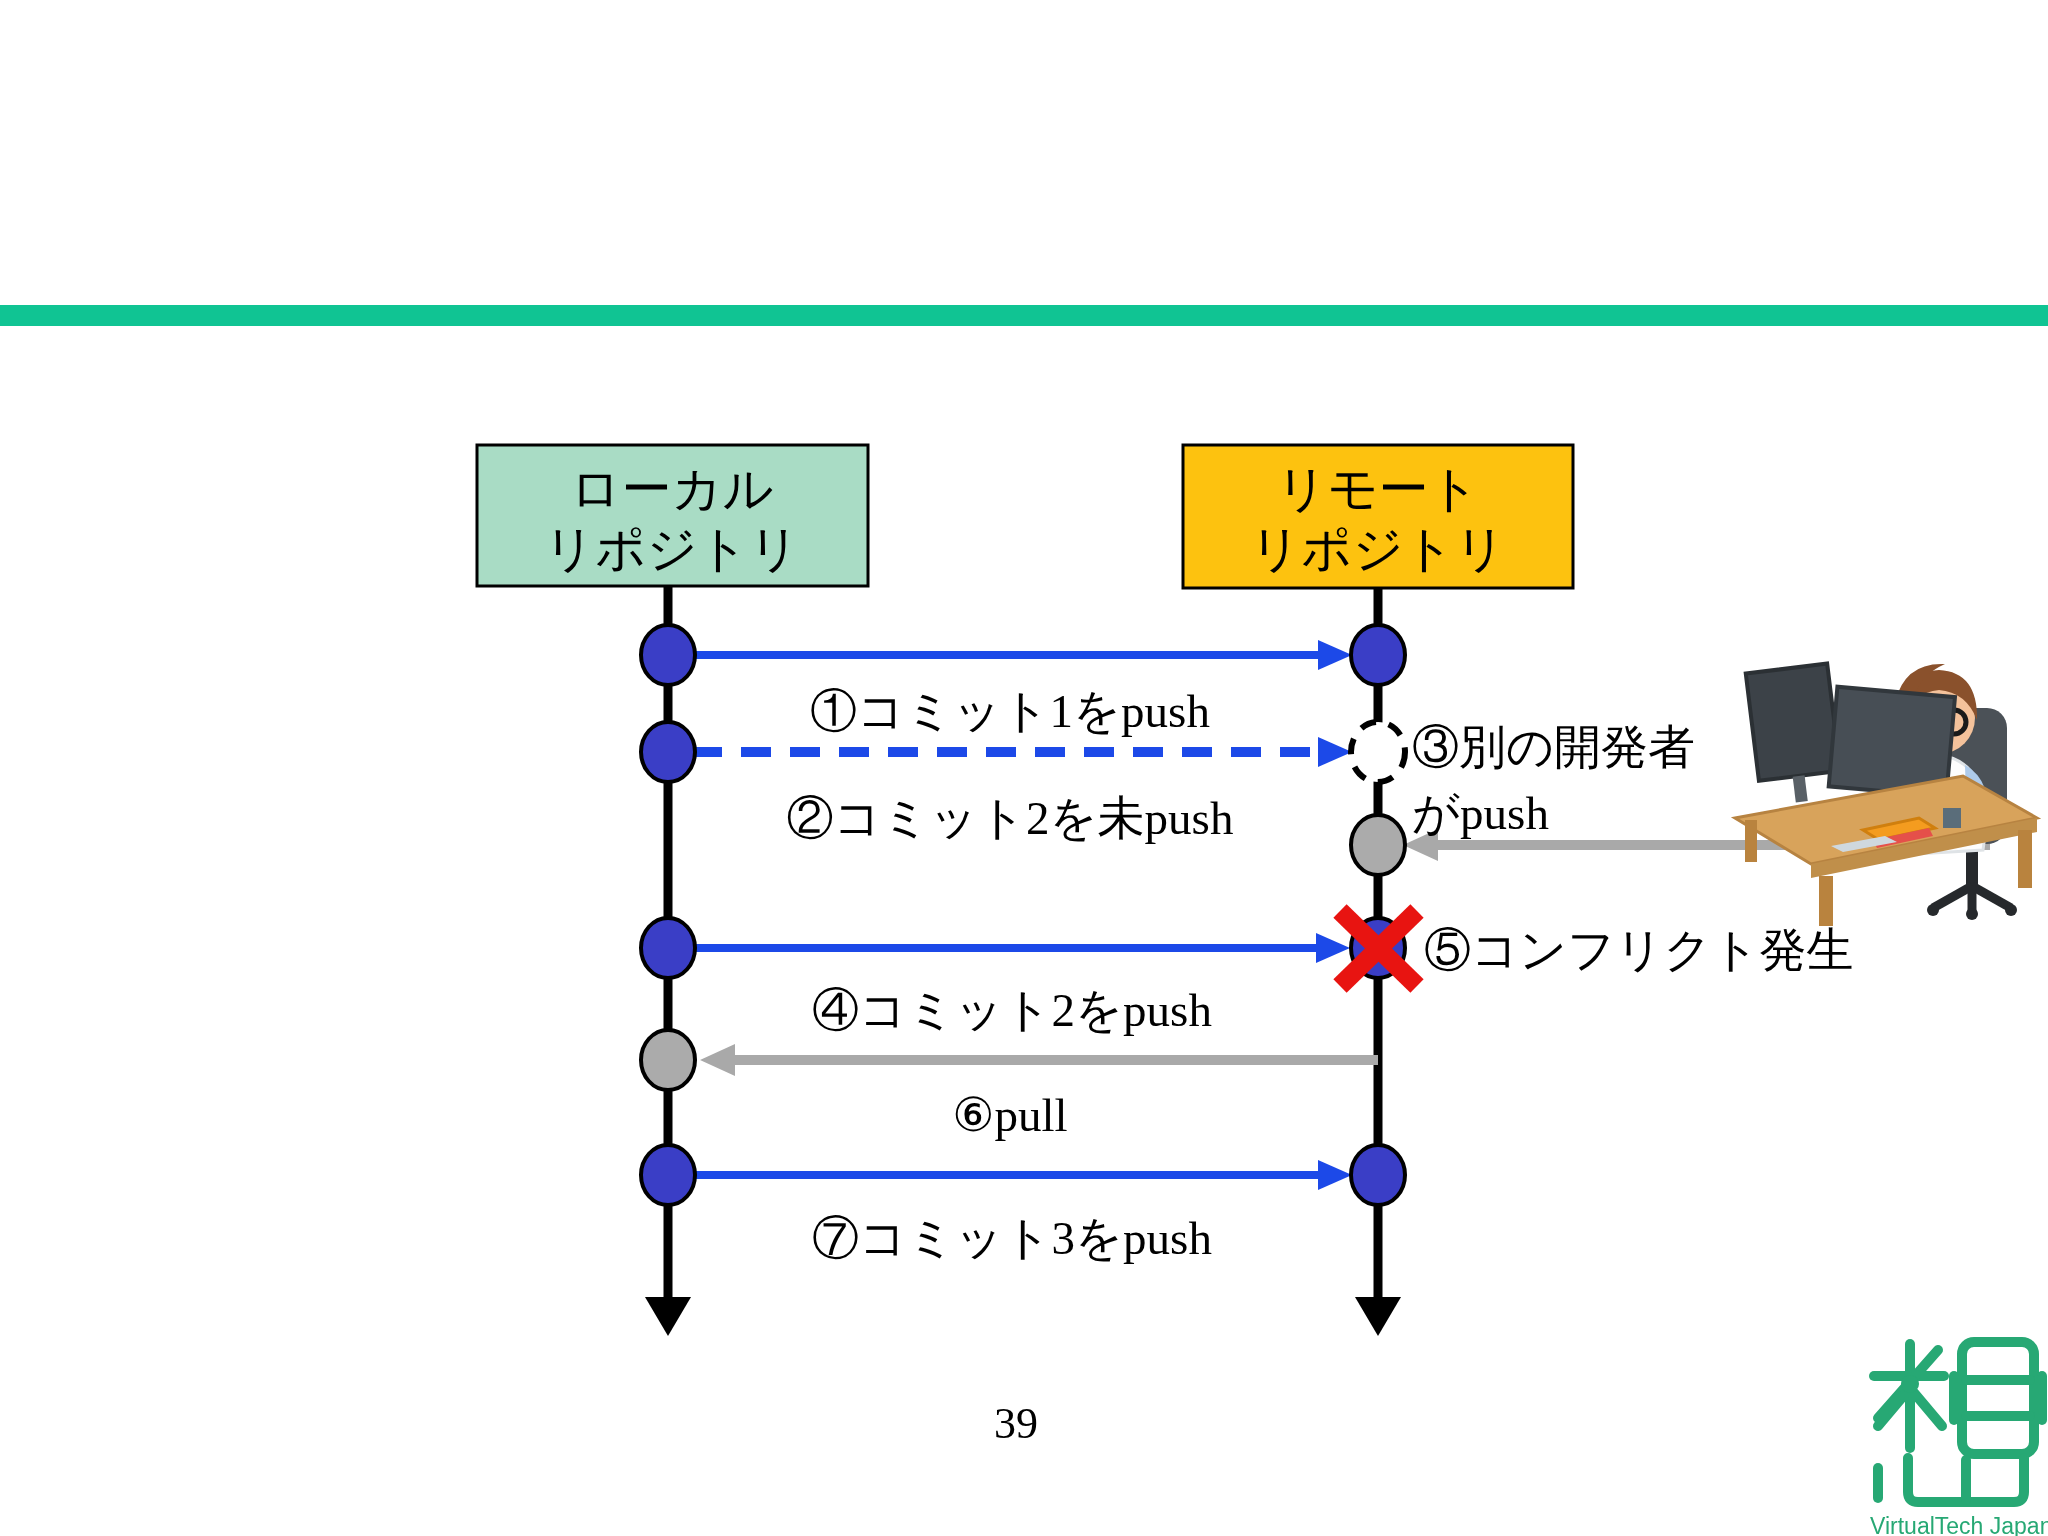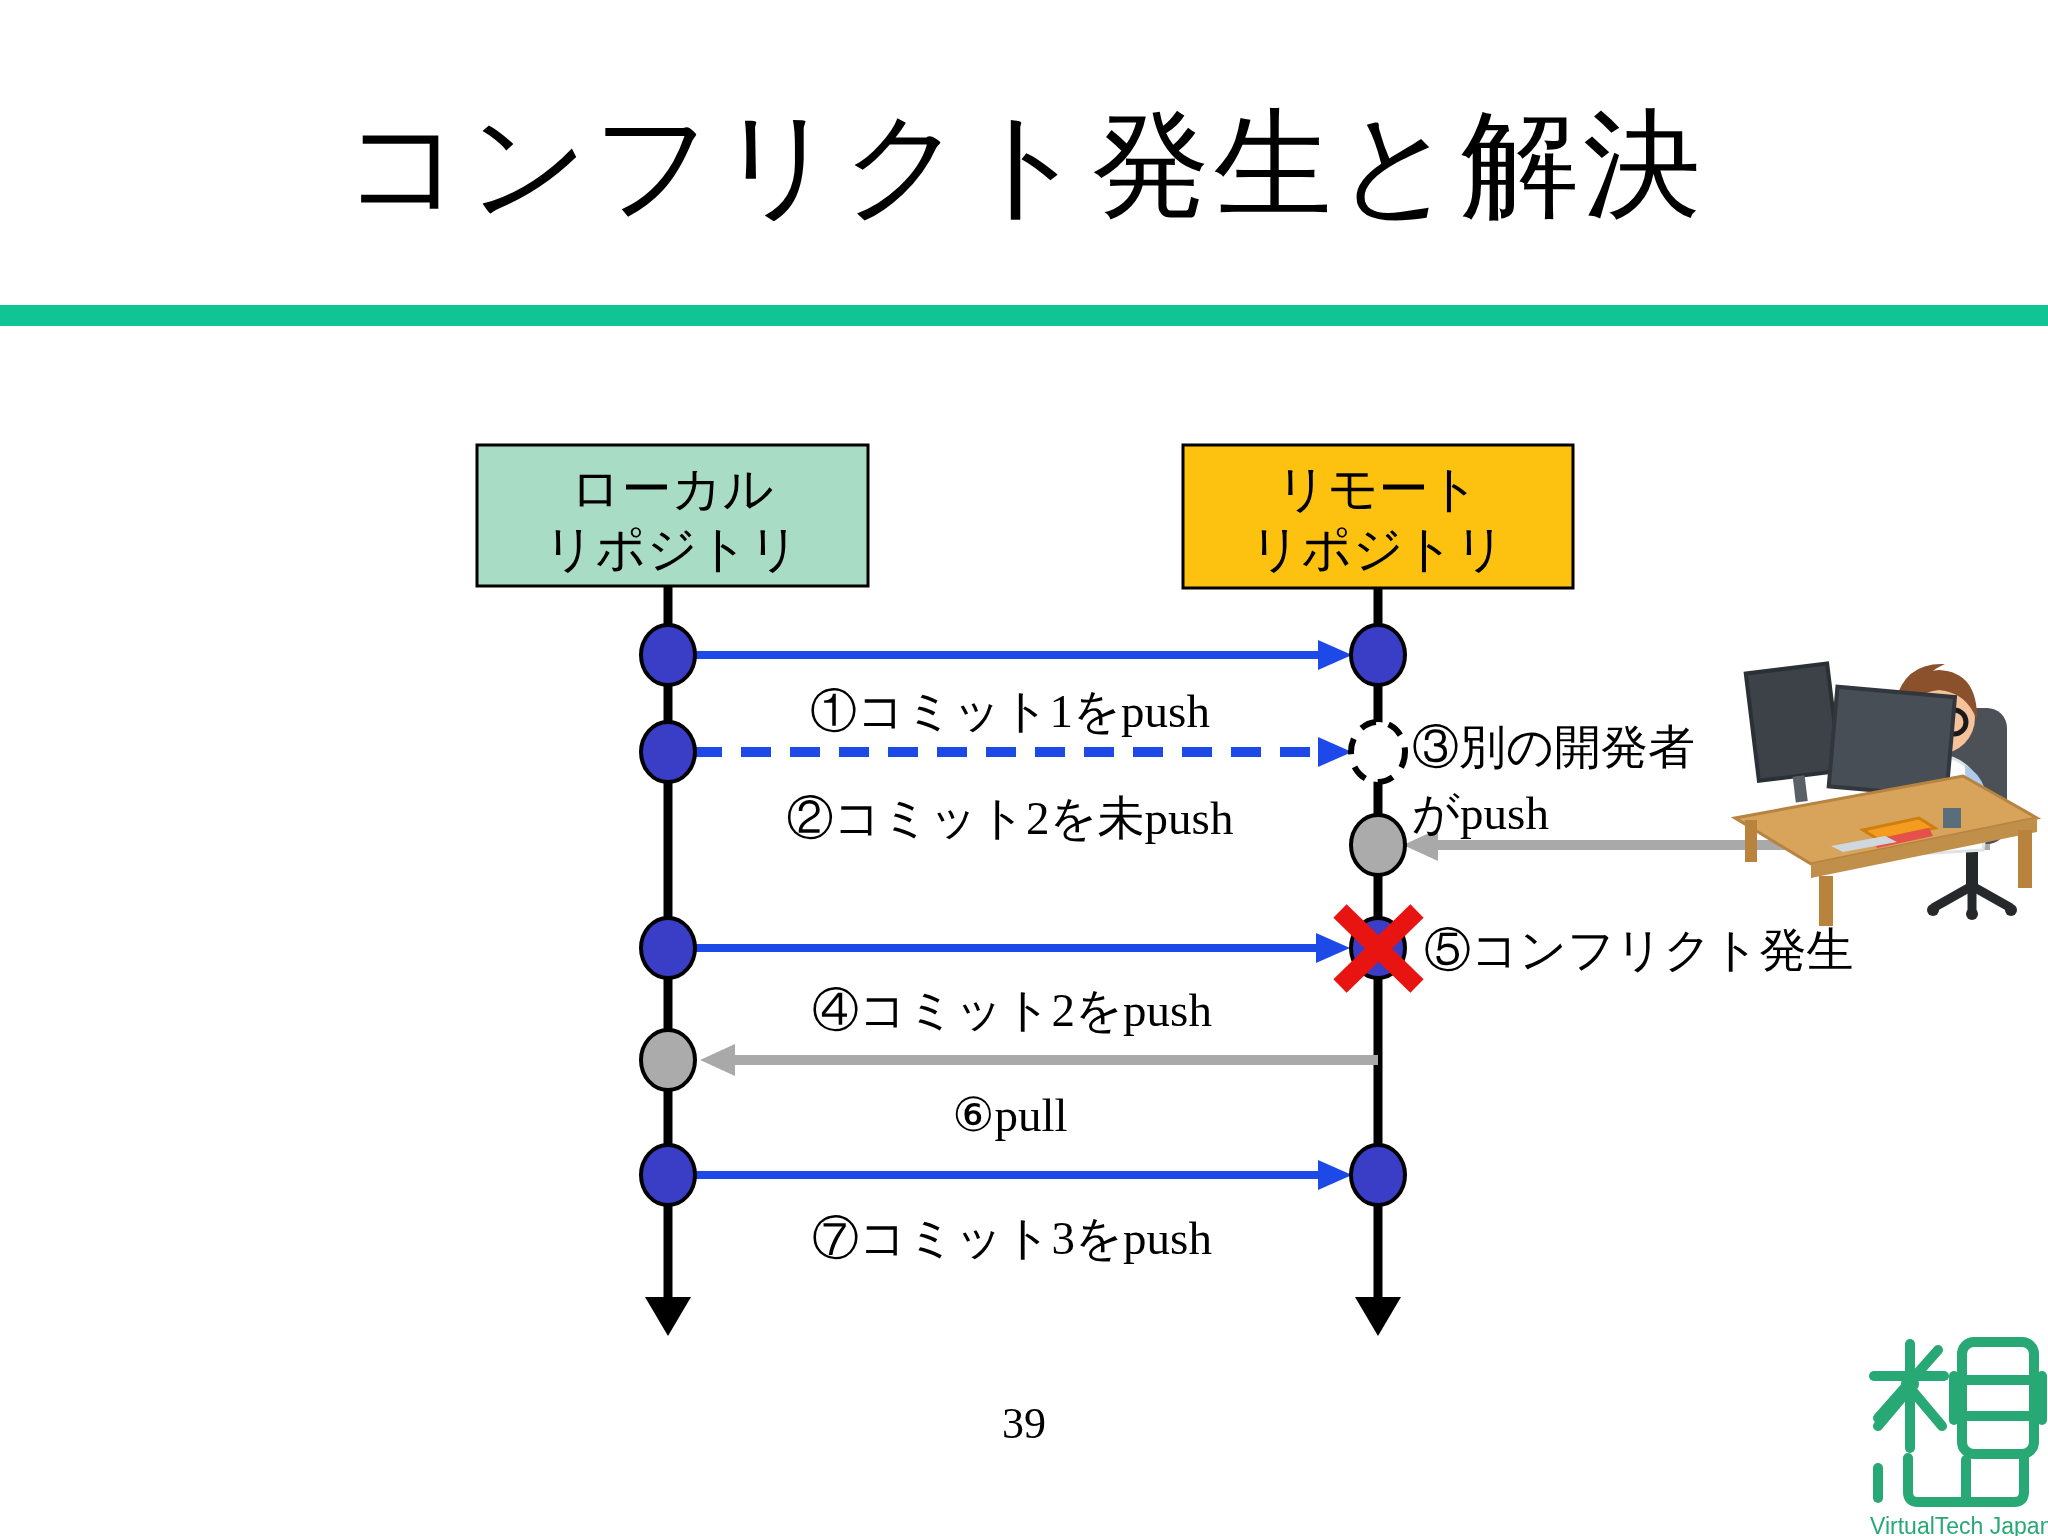--- a/index.html
+++ b/index.html
@@ -23,21 +23,21 @@
     white-space:nowrap;
   }
   .title-divider{
     position:absolute;
     left:0; top:305px;
     width:2048px; height:21px;
     background:#10c493;
   }
   .page-number{
     position:absolute;
-    left:16px; top:1398px; width:2016px;
+    left:8px; top:1398px; width:2016px;
     text-align:center;
     font-family:"Liberation Serif", serif;
     font-size:44px;
   }
   svg.diagram{
     position:absolute;
     left:0; top:0;
   }
   .box-label{
     font-family:"Liberation Sans", sans-serif;
@@ -53,21 +53,20 @@
     font-family:"Liberation Sans", sans-serif;
     font-size:23px;
     fill:#27a874;
   }
 </style>
 </head>
 <body>
 
 <div class="slide">
 
-  <div class="slide-title">コンフリクト発生と解決</div>
   <div class="title-divider"></div>
 
   <svg class="diagram" width="2048" height="1536" viewBox="0 0 2048 1536">
 
     <g>
       <line x1="668" y1="585" x2="668" y2="1300" stroke="#000" stroke-width="9"></line>
       <polygon points="668,1336 645,1297 691,1297" fill="#000"></polygon>
     </g>
     <g>
       <line x1="1378" y1="585" x2="1378" y2="1300" stroke="#000" stroke-width="9"></line>

